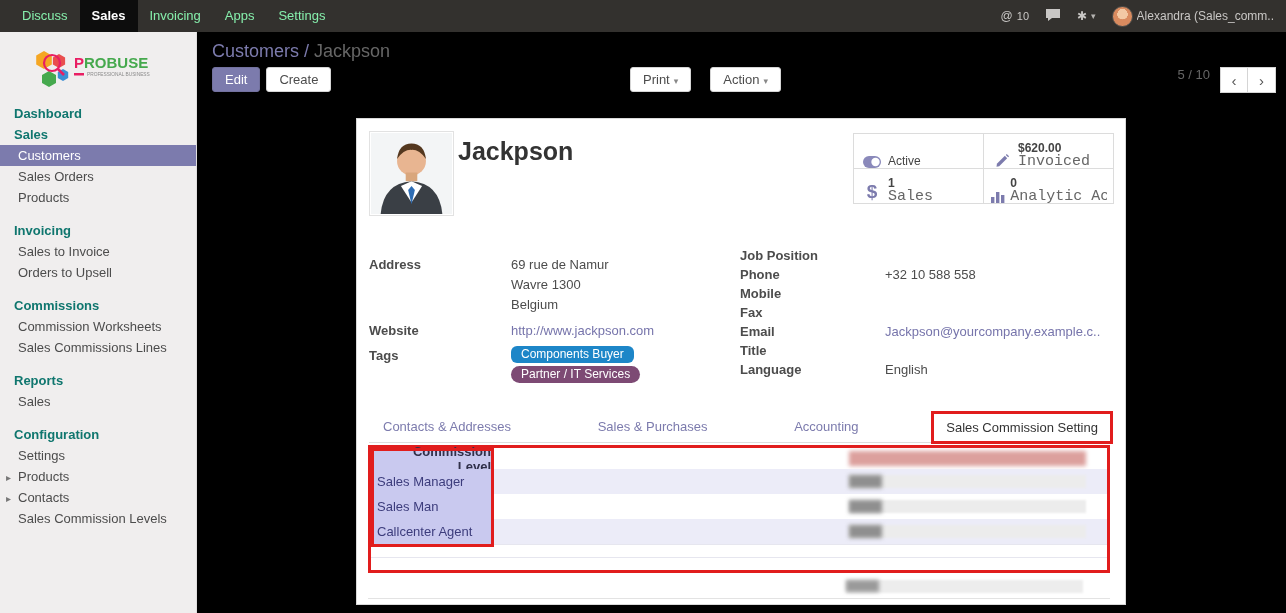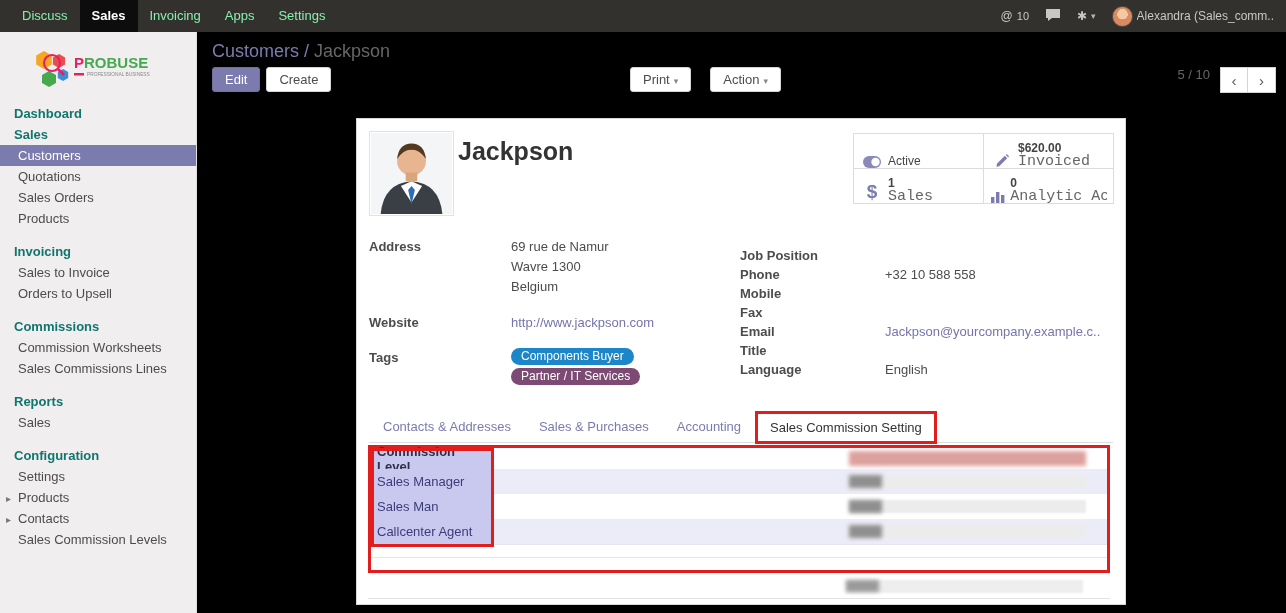--- a/index.html
+++ b/index.html
@@ -53,44 +53,44 @@
 
   .stats { position: absolute; right: 11px; top: 14px; width: 358px; display: flex; flex-wrap: wrap; justify-content: flex-end; }
   .stat { width: 131px; height: 36px; background: #fff; border: 1px solid #dcdcdc; display: flex; align-items: flex-end; padding: 0 6px; margin-left: -1px; margin-bottom: -1px; text-align: left; }
   .stat .icon { width: 24px; display: flex; justify-content: center; align-items: center; color: #7c7bad; }
   .stat .icon.dollar { font-size: 19px; font-weight: bold; }
   .stat .txt { display: flex; flex-direction: column; margin-left: 4px; line-height: 13px; overflow: hidden; }
   .stat .val { font-weight: bold; font-size: 12px; color: #444; white-space: nowrap; }
   .stat .lbl { font-size: 15px; color: #666; white-space: nowrap; font-family: Liberation Mono, monospace; }
   .stat .single { font-size: 12px; color: #444; }
 
-  .fields-left { position: absolute; left: 12px; top: 118px; display: grid; grid-template-columns: 142px auto; row-gap: 16px; align-items: start; }
+  .fields-left { position: absolute; left: 12px; top: 136px; display: grid; grid-template-columns: 142px auto; row-gap: 6px; align-items: start; }
   .fields-right { position: absolute; left: 383px; top: 128px; display: grid; grid-template-columns: 145px auto; align-items: start; }
   .flabel { font-weight: bold; color: #4c4c4c; font-size: 13px; line-height: 19px; }
   .fvalue { font-size: 13px; color: #4c4c4c; line-height: 19px; min-height: 17px; min-width: 120px; }
   .fvalue .line { line-height: 20px; }
   .fields-right .flabel, .fields-right .fvalue { line-height: 16px; min-height: 19px; padding-top: 1px; }
   .link { color: #7674ab; text-decoration: none; }
   .tagrow { display: flex; flex-direction: column; align-items: flex-start; gap: 3px; }
   .tag { color: #fff; font-size: 12px; padding: 1px 10px 2px; border-radius: 10px; line-height: 14px; }
-  .tag.blue { background: #1d86c8; }
+  .tag.blue { background: #1d86c8; border-radius: 6px; }
   .tag.purple { background: #7d4a74; }
 
   
-  .tabs { position: absolute; left: 12px; right: 12px; top: 292px; display: flex; align-items: flex-end; border-bottom: 1px solid #ddd; }
+  .tabs { position: absolute; left: 12px; right: 12px; top: 292px; display: flex; align-items: flex-end; border-bottom: 1px solid #ddd; justify-content: space-between; }
   .tab { padding: 8px 14px; color: #7c7bad; font-size: 13px; white-space: nowrap; }
   .tab.active { color: #333; background: #fff; border: 3px solid #e11d1d; padding: 6px 12px; margin-bottom: -2px; }
 
   
   .ctable { position: absolute; left: 11px; top: 326px; width: 742px; border: 3px solid #e11d1d; background: #fff; }
   .crow { position: relative; height: 25px; display: flex; align-items: stretch; }
   .crow.header { height: 21px; }
   .crow.stripe { background: #ececf8; }
   .crow.empty { height: 13px; border-top: 1px solid #e6e6ef; background: #fff; }
-  .cell-left { width: 120px; background: #c9c9ef; display: flex; align-items: center; padding-left: 6px; font-size: 13px; color: #3c3c7c; }
+  .cell-left { width: 120px; background: #c9c9ef; display: flex; align-items: center; padding-left: 6px; font-size: 13px; color: #3c3c7c; text-align: right; }
   .crow.header .cell-left { font-weight: bold; color: #30304a; }
   .blur { position: absolute; filter: blur(2px); }
   .blur.pink { left: 478px; top: 3px; width: 237px; height: 15px; background: #dca09d; }
   .blur.gstrip { left: 478px; top: 6px; width: 237px; height: 13px; background: #ececec; filter: blur(1px); }
   .blur.gblock { left: 478px; top: 6px; width: 33px; height: 13px; background: #8f8f8f; z-index: 2; }
   .col-annotation { position: absolute; left: 0; top: 0; width: 123px; height: 99px; border: 3px solid #e11d1d; pointer-events: none; z-index: 5; }
   .below-block { position: absolute; left: 489px; top: 461px; width: 33px; height: 12px; background: #9a9a9a; filter: blur(2px); }
   .below-strip { position: absolute; left: 489px; top: 461px; width: 237px; height: 13px; background: #ededed; filter: blur(1px); }
   .bottom-line { position: absolute; left: 11px; top: 479px; width: 742px; border-top: 1px solid #e3e3e3; }
 </style>
@@ -139,21 +139,20 @@
       <line x1="28" y1="23" x2="34" y2="29" stroke="#e91e63" stroke-width="2.6"></line>
       <text x="44" y="22" font-size="15" font-weight="bold" font-family="Liberation Sans, sans-serif"><tspan fill="#e91e63">P</tspan><tspan fill="#46a94e">ROBUSE</tspan></text>
       <rect x="44" y="27" width="10" height="2.5" fill="#e91e63"></rect>
       <text x="57" y="30" font-size="4.8" fill="#8a8a8a" font-family="Liberation Sans, sans-serif">PROFESSIONAL BUSINESS</text>
     </svg>
   </div>
   <nav>
     <div class="nav-header">Dashboard</div>
     <div class="nav-header tight">Sales</div>
     <div class="nav-item active">Customers</div>
-    <div class="nav-item">Quotations</div>
     <div class="nav-item">Sales Orders</div>
     <div class="nav-item">Products</div>
     <div class="nav-header">Invoicing</div>
     <div class="nav-item">Sales to Invoice</div>
     <div class="nav-item">Orders to Upsell</div>
     <div class="nav-header">Commissions</div>
     <div class="nav-item">Commission Worksheets</div>
     <div class="nav-item">Sales Commissions Lines</div>
     <div class="nav-header">Reports</div>
     <div class="nav-item">Sales</div>

